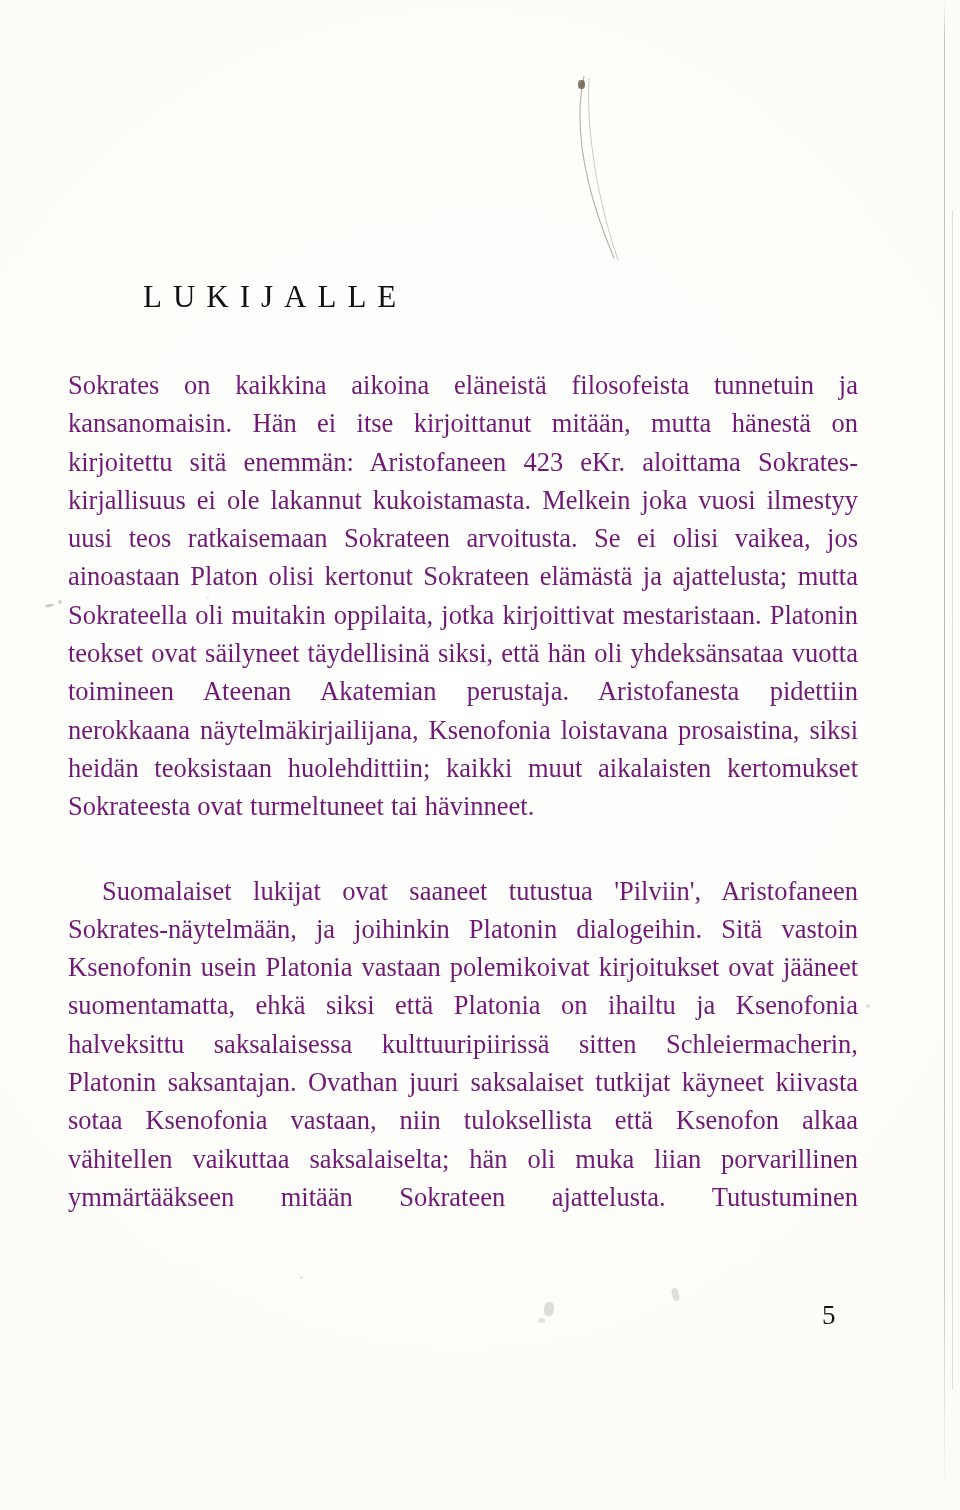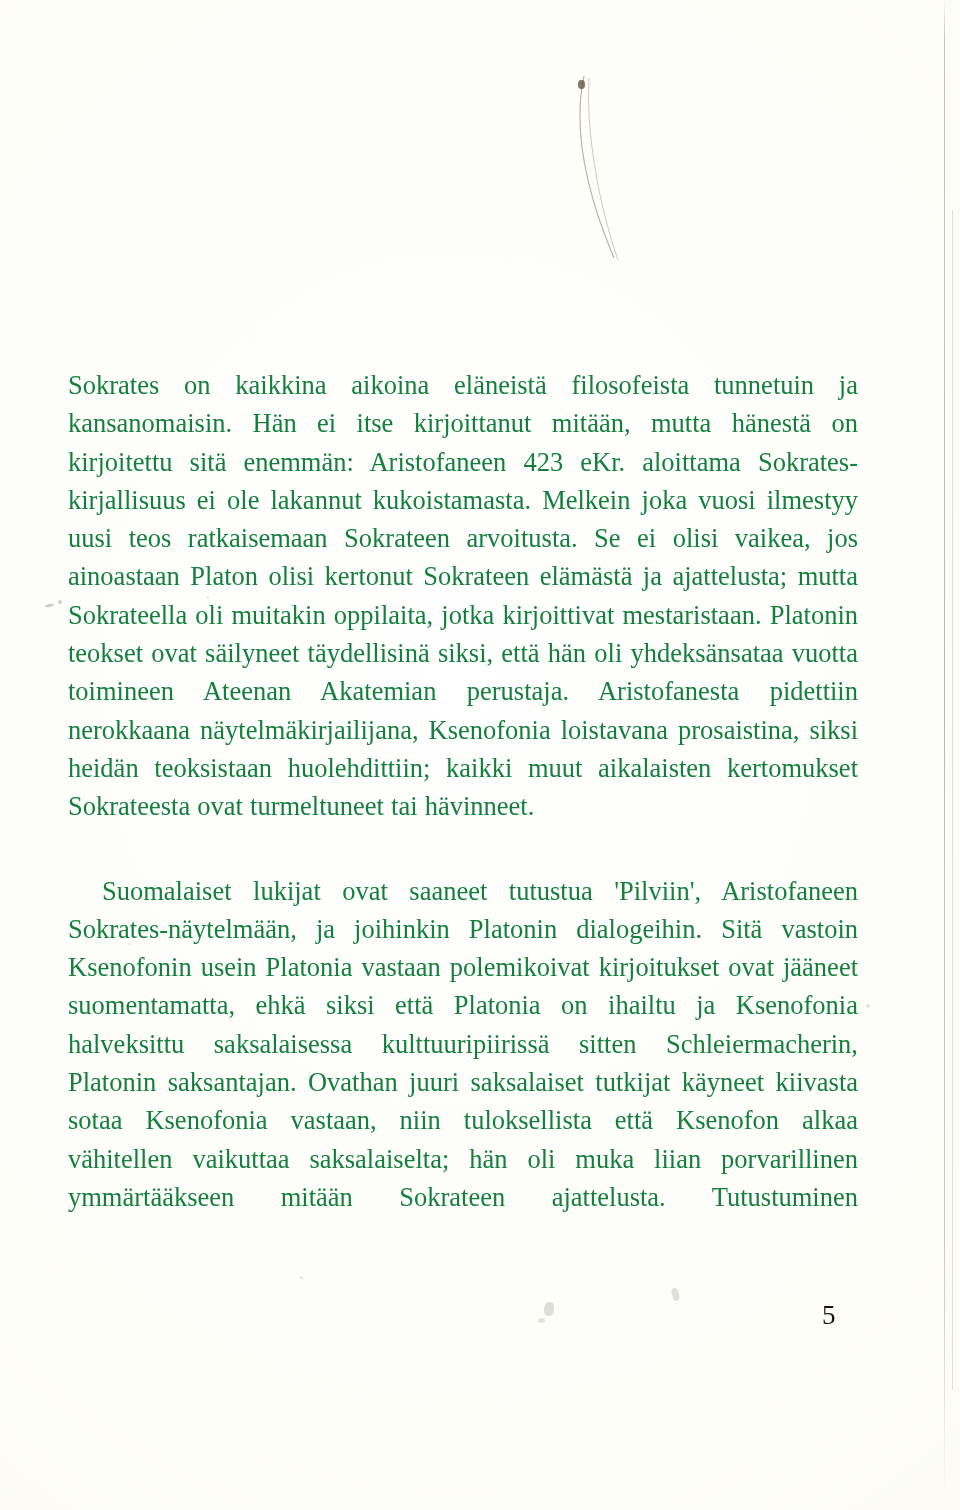--- a/index.html
+++ b/index.html
@@ -71,21 +71,21 @@
     top: 366px;
     width: 790px;
   }
 
   .para {
     margin: 0;
     font-size: 26.5px;
     line-height: 38.3px;
     text-align: justify;
     text-align-last: left;
-    color: #15803d;
+    color: #701a75;
     -webkit-hyphens: none;
     hyphens: none;
     word-spacing: 0.5px;
   }
   .para + .para {
     text-indent: 34px;
     margin-top: 46px;
   }
   .para.last {
     text-align: justify;
@@ -159,20 +159,21 @@
   <div class="speck speck-left2"></div>
   <div class="speck speck-mid"></div>
   <div class="speck speck-mid2"></div>
   <div class="speck speck-right"></div>
   <div class="speck speck-tiny-a"></div>
   <div class="speck speck-tiny-b"></div>
   <div class="speck speck-tiny-c"></div>
   <div class="speck speck-tiny-d"></div>
   <div class="speck speck-tiny-e"></div>
 
+  <h1 class="title">LUKIJALLE</h1>
 
   <div class="textblock">
     <p class="para">Sokrates on kaikkina aikoina eläneistä filosofeista tunnetuin ja kansanomaisin. Hän ei itse kirjoittanut mitään, mutta hänestä on kirjoitettu sitä enemmän: Aristofaneen 423 eKr. aloittama Sokrates-kirjallisuus ei ole lakannut kukoistamasta. Melkein joka vuosi ilmestyy uusi teos ratkaisemaan Sokrateen arvoitusta. Se ei olisi vaikea, jos ainoastaan Platon olisi kertonut Sokrateen elämästä ja ajattelusta; mutta Sokrateella oli muitakin oppilaita, jotka kirjoittivat mestaristaan. Platonin teokset ovat säilyneet täydellisinä siksi, että hän oli yhdeksänsataa vuotta toimineen Ateenan Akatemian perustaja. Aristofanesta pidettiin nerokkaana näytelmäkirjailijana, Ksenofonia loistavana prosaistina, siksi heidän teoksistaan huolehdittiin; kaikki muut aikalaisten kertomukset Sokrateesta ovat turmeltuneet tai hävinneet.</p>
     <p class="para last">Suomalaiset lukijat ovat saaneet tutustua 'Pilviin', Aristofaneen Sokrates-näytelmään, ja joihinkin Platonin dialogeihin. Sitä vastoin Ksenofonin usein Platonia vastaan polemikoivat kirjoitukset ovat jääneet suomentamatta, ehkä siksi että Platonia on ihailtu ja Ksenofonia halveksittu saksalaisessa kulttuuripiirissä sitten Schleiermacherin, Platonin saksantajan. Ovathan juuri saksalaiset tutkijat käyneet kiivasta sotaa Ksenofonia vastaan, niin tuloksellista että Ksenofon alkaa vähitellen vaikuttaa saksalaiselta; hän oli muka liian porvarillinen ymmärtääkseen mitään Sokrateen ajattelusta. Tutustuminen</p>
   </div>
 
   <div class="folio">5</div>
 
 </div>
 

